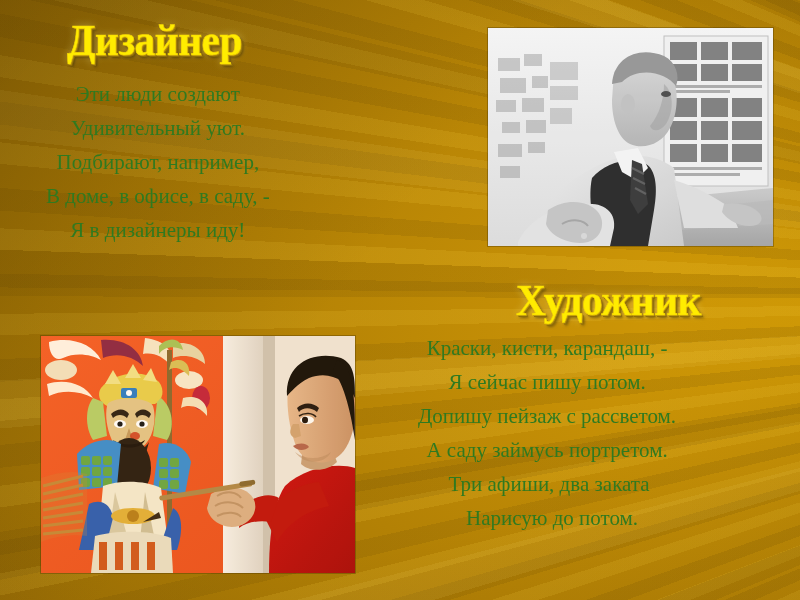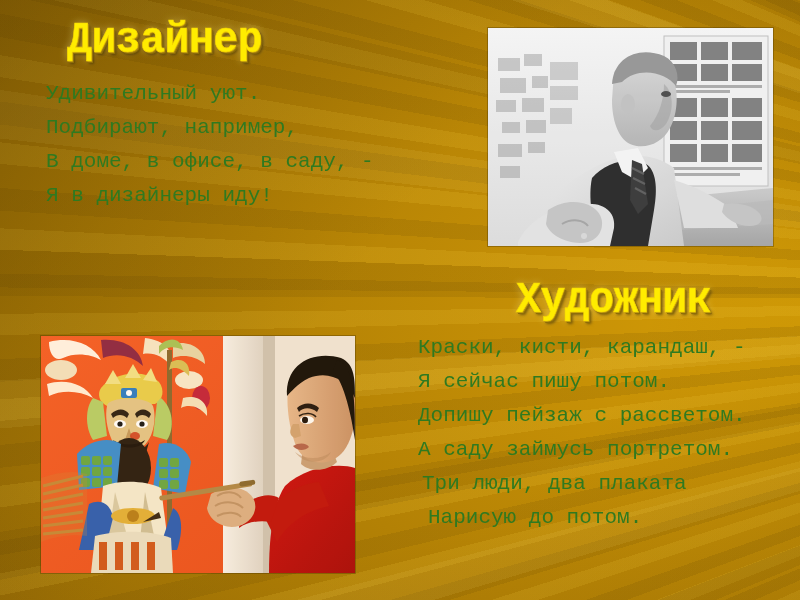--- a/index.html
+++ b/index.html
@@ -7,21 +7,22 @@
     margin: 0;
     padding: 0;
     background: #000;
   }
   #slide {
     position: relative;
     width: 800px;
     height: 600px;
     overflow: hidden;
     background: #9c7705;
-    font-family: Liberation Mono, monospace;
+    font-family: Liberation Serif, serif;
+    text-align: center;
   }
 
   
   .bg-base {
     position: absolute;
     inset: 0;
     background:
       radial-gradient(ellipse 1500px 900px at 104% 52%,
         #d8a006 0%, #c79106 18%, #b38105 38%, #9d7005 62%, #8a6204 85%, #7d5903 100%);
   }
@@ -148,20 +149,21 @@
 
   <div class="bg-base"></div>
   <div class="bg-rays"></div>
   <div class="bg-rays2"></div>
   <div class="bg-dark-tl"></div>
   <div class="bg-vignette"></div>
 
   <div class="wordart" id="title-designer">Дизайнер</div>
 
   <div class="poem" id="poem-designer">
+    <span class="line">Эти люди создают</span>
     <span class="line">Удивительный уют.</span>
     <span class="line">Подбирают, например,</span>
     <span class="line">В доме, в офисе, в саду, -</span>
     <span class="line">Я в дизайнеры иду!</span>
   </div>
 
   <div class="photo" id="photo-designer">
     <svg viewBox="0 0 285 218" preserveAspectRatio="none" aria-hidden="true">
       <defs>
         <linearGradient id="gWall" x1="0" y1="0" x2="0" y2="1">
@@ -267,21 +269,21 @@
     </svg>
   </div>
 
   <div class="wordart" id="title-artist">Художник</div>
 
   <div class="poem" id="poem-artist">
     <span class="line">Краски, кисти, карандаш, -</span>
     <span class="line">Я сейчас пишу потом.</span>
     <span class="line">Допишу пейзаж с рассветом.</span>
     <span class="line">А саду займусь портретом.</span>
-    <span class="line">Три люди, два плаката</span>
+    <span class="line">Три афиши, два заката</span>
     <span class="line"> Нарисую до потом.</span>
   </div>
 
   <div class="photo" id="photo-artist">
     <svg viewBox="0 0 314 237" preserveAspectRatio="none" aria-hidden="true">
       <defs>
         <linearGradient id="gOrange" x1="0" y1="0" x2="1" y2="1">
           <stop offset="0%" stop-color="#f4602a"></stop>
           <stop offset="100%" stop-color="#e8521f"></stop>
         </linearGradient>

